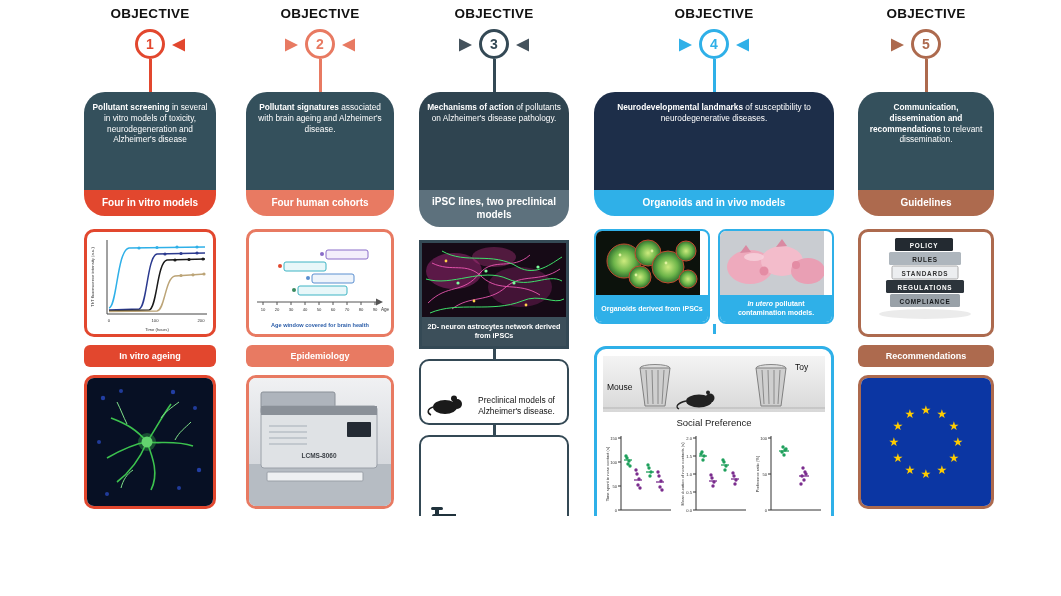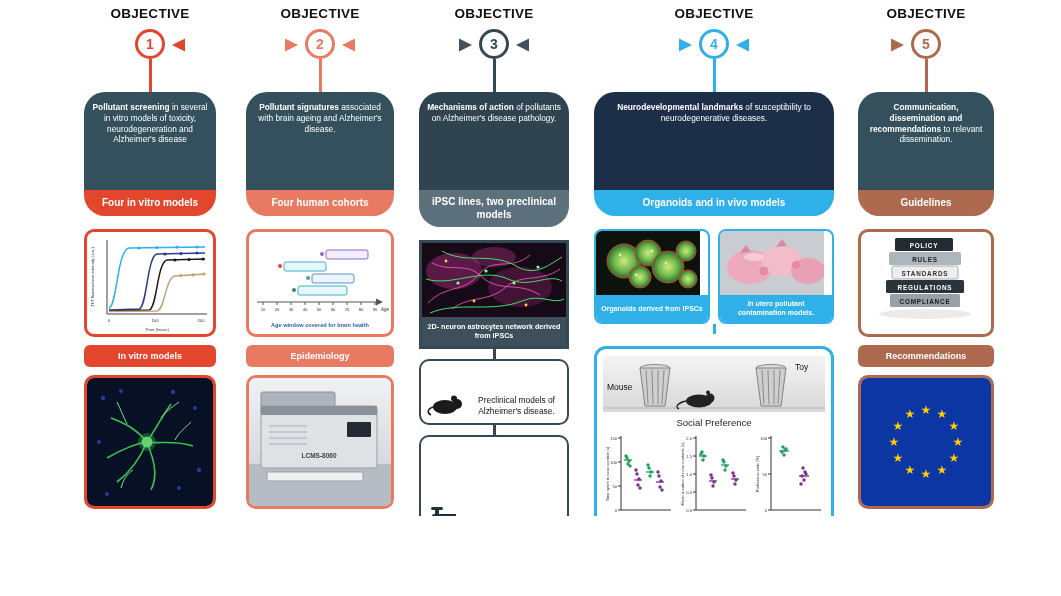--- a/index.html
+++ b/index.html
@@ -131,21 +131,21 @@
         <path d="M22 79 L62 78 C70 77 70 30 80 28 L118 27" fill="none" stroke="#1a1a1a" stroke-width="1.5"></path>
         <circle cx="88" cy="28" r="1.6" fill="#1a1a1a"></circle>
           <circle cx="102" cy="27.5" r="1.6" fill="#1a1a1a"></circle>
           <circle cx="116" cy="27" r="1.6" fill="#1a1a1a"></circle>
         <path d="M22 79.5 L70 79 C78 78 78 46 88 44 L118 42" fill="none" stroke="#bca477" stroke-width="1.5"></path>
         <circle cx="94" cy="43.5" r="1.6" fill="#bca477"></circle>
           <circle cx="106" cy="42.8" r="1.6" fill="#bca477"></circle>
           <circle cx="117" cy="42" r="1.6" fill="#bca477"></circle>
       </svg>
     </div>
-    <div class="strip">In vitro models</div>
+    <div class="strip">In vitro ageing</div>
     <div class="photo">
       <svg width="126" height="128" viewBox="0 0 126 128">
         <rect width="126" height="128" fill="#071024"></rect>
         <circle cx="16" cy="20" r="2.2" fill="#2746b8" opacity=".85"></circle>
           <circle cx="34" cy="13" r="2" fill="#2746b8" opacity=".8"></circle>
         <circle cx="86" cy="14" r="2.2" fill="#2746b8" opacity=".85"></circle>
           <circle cx="108" cy="30" r="2" fill="#2746b8" opacity=".8"></circle>
         <circle cx="112" cy="92" r="2.2" fill="#2746b8" opacity=".85"></circle>
           <circle cx="92" cy="110" r="2" fill="#2746b8" opacity=".8"></circle>
         <circle cx="20" cy="116" r="2" fill="#2746b8" opacity=".8"></circle>

